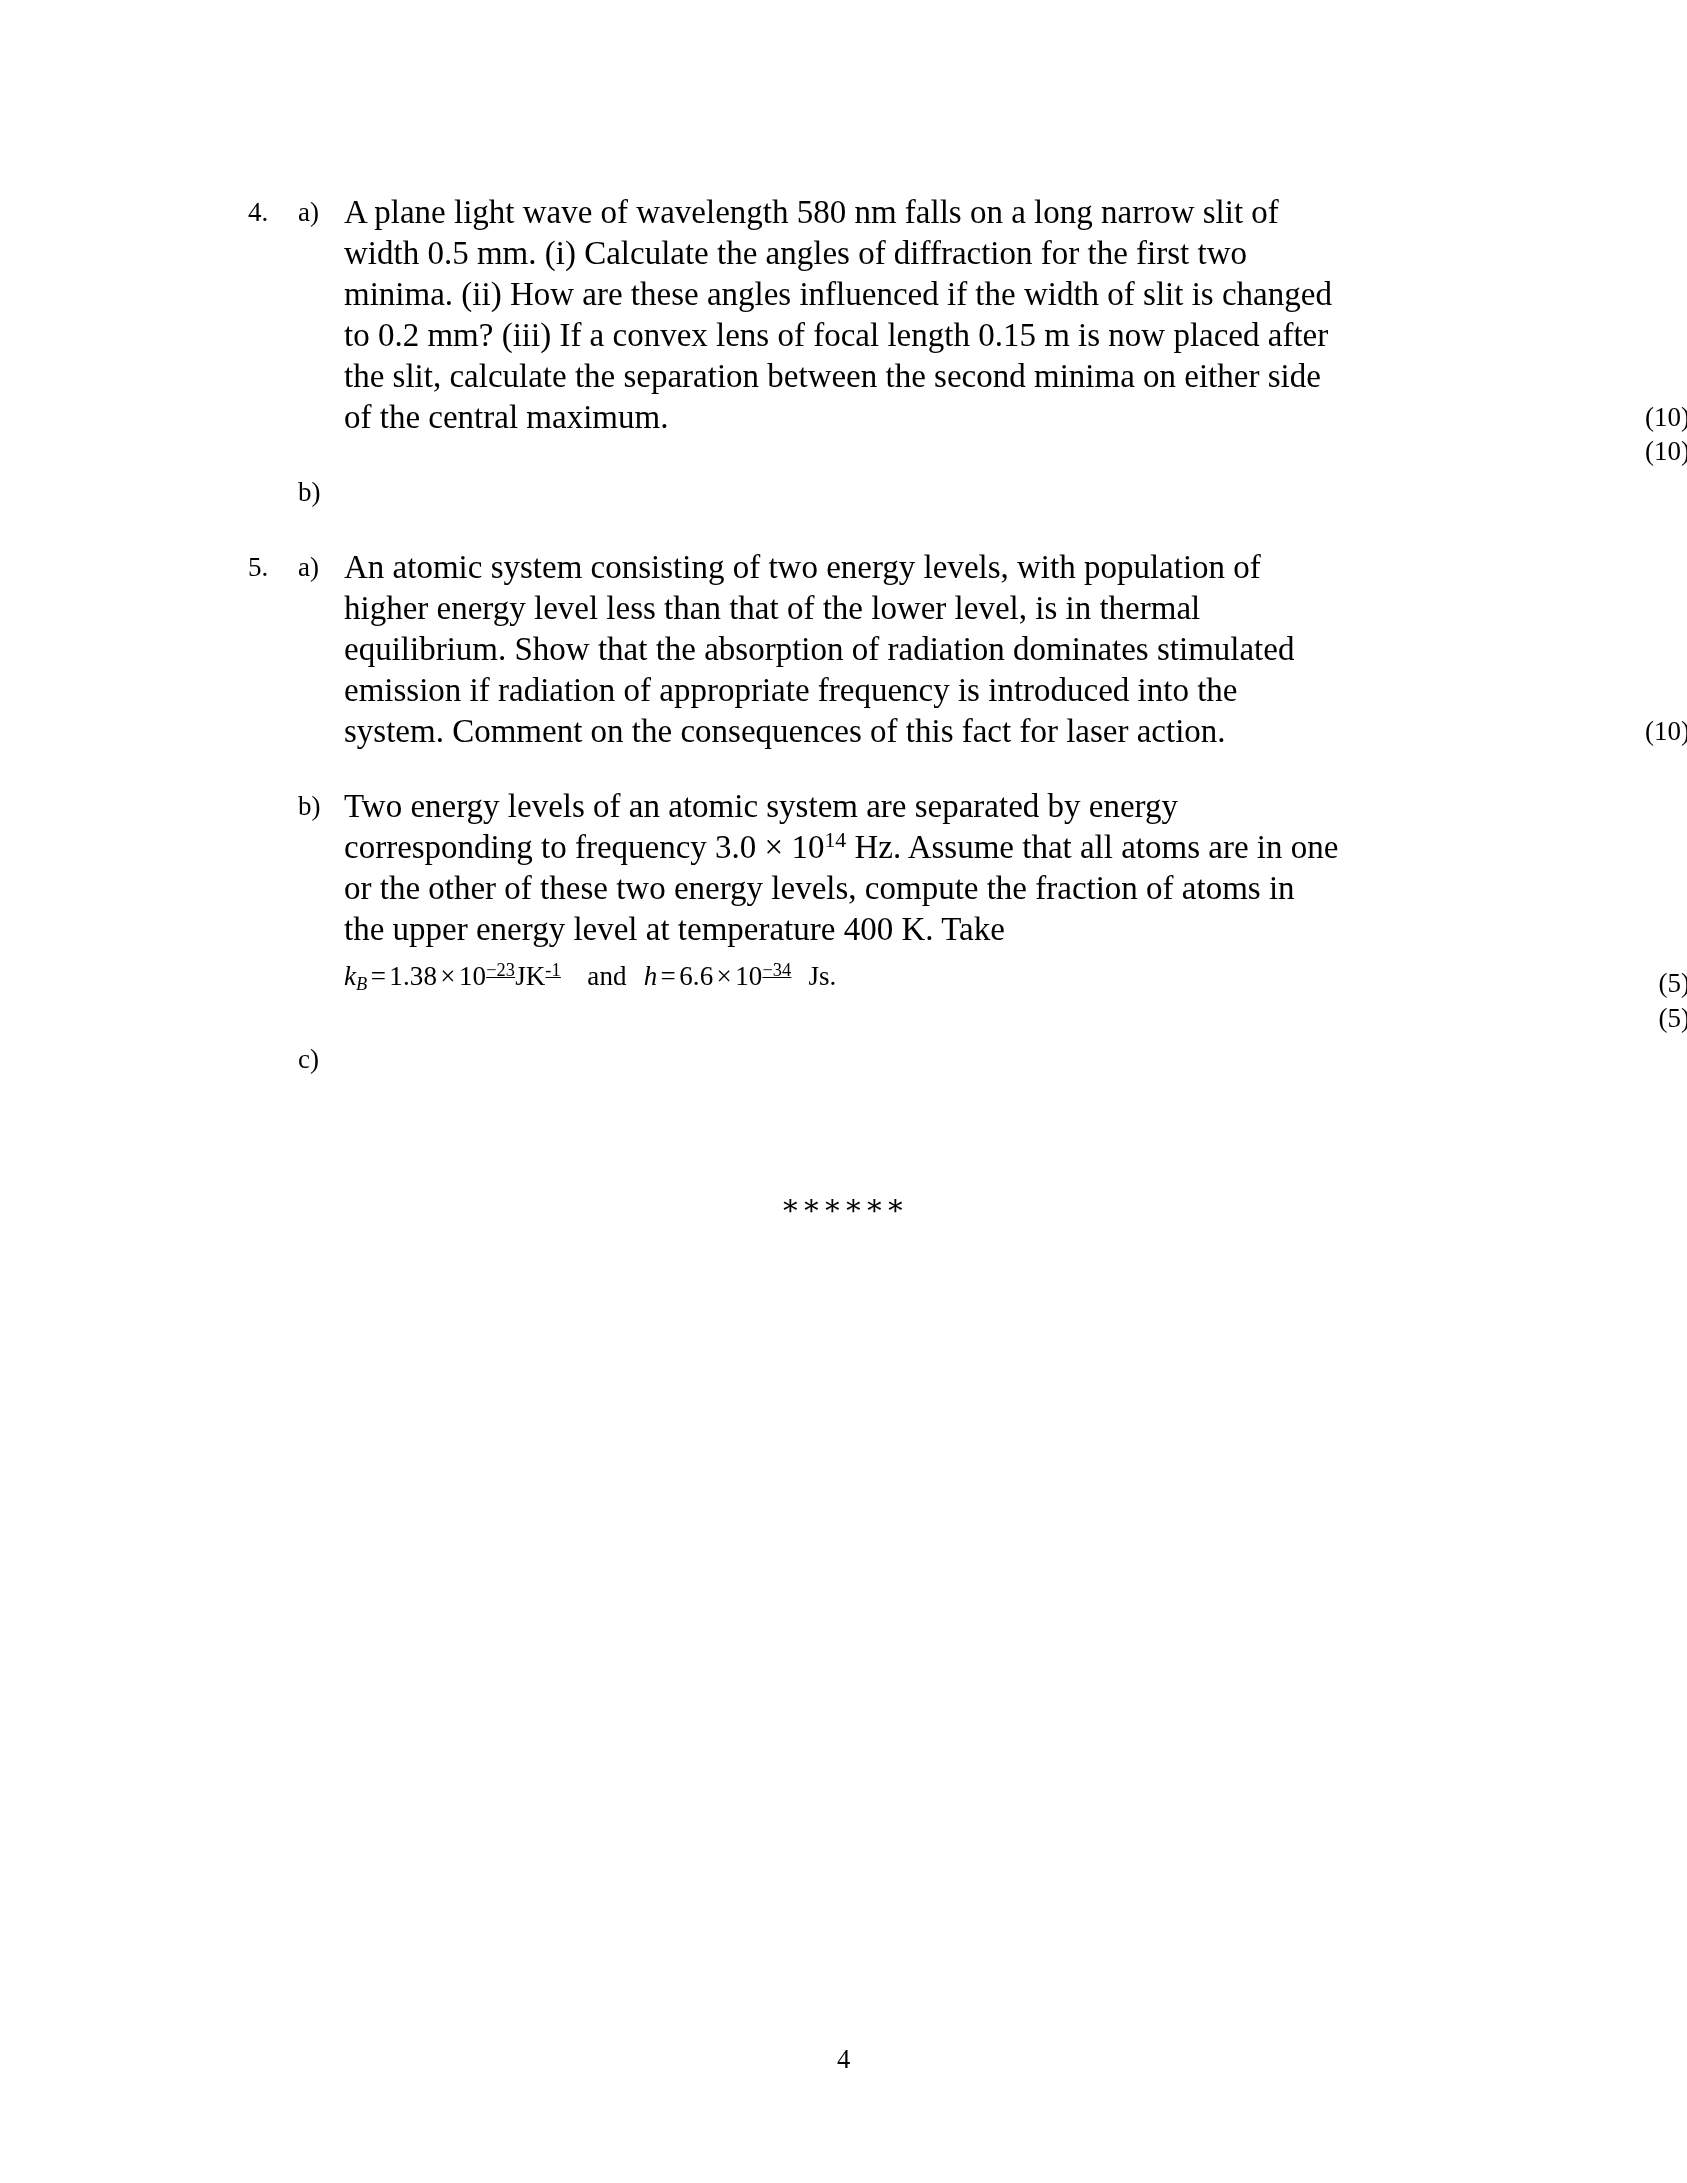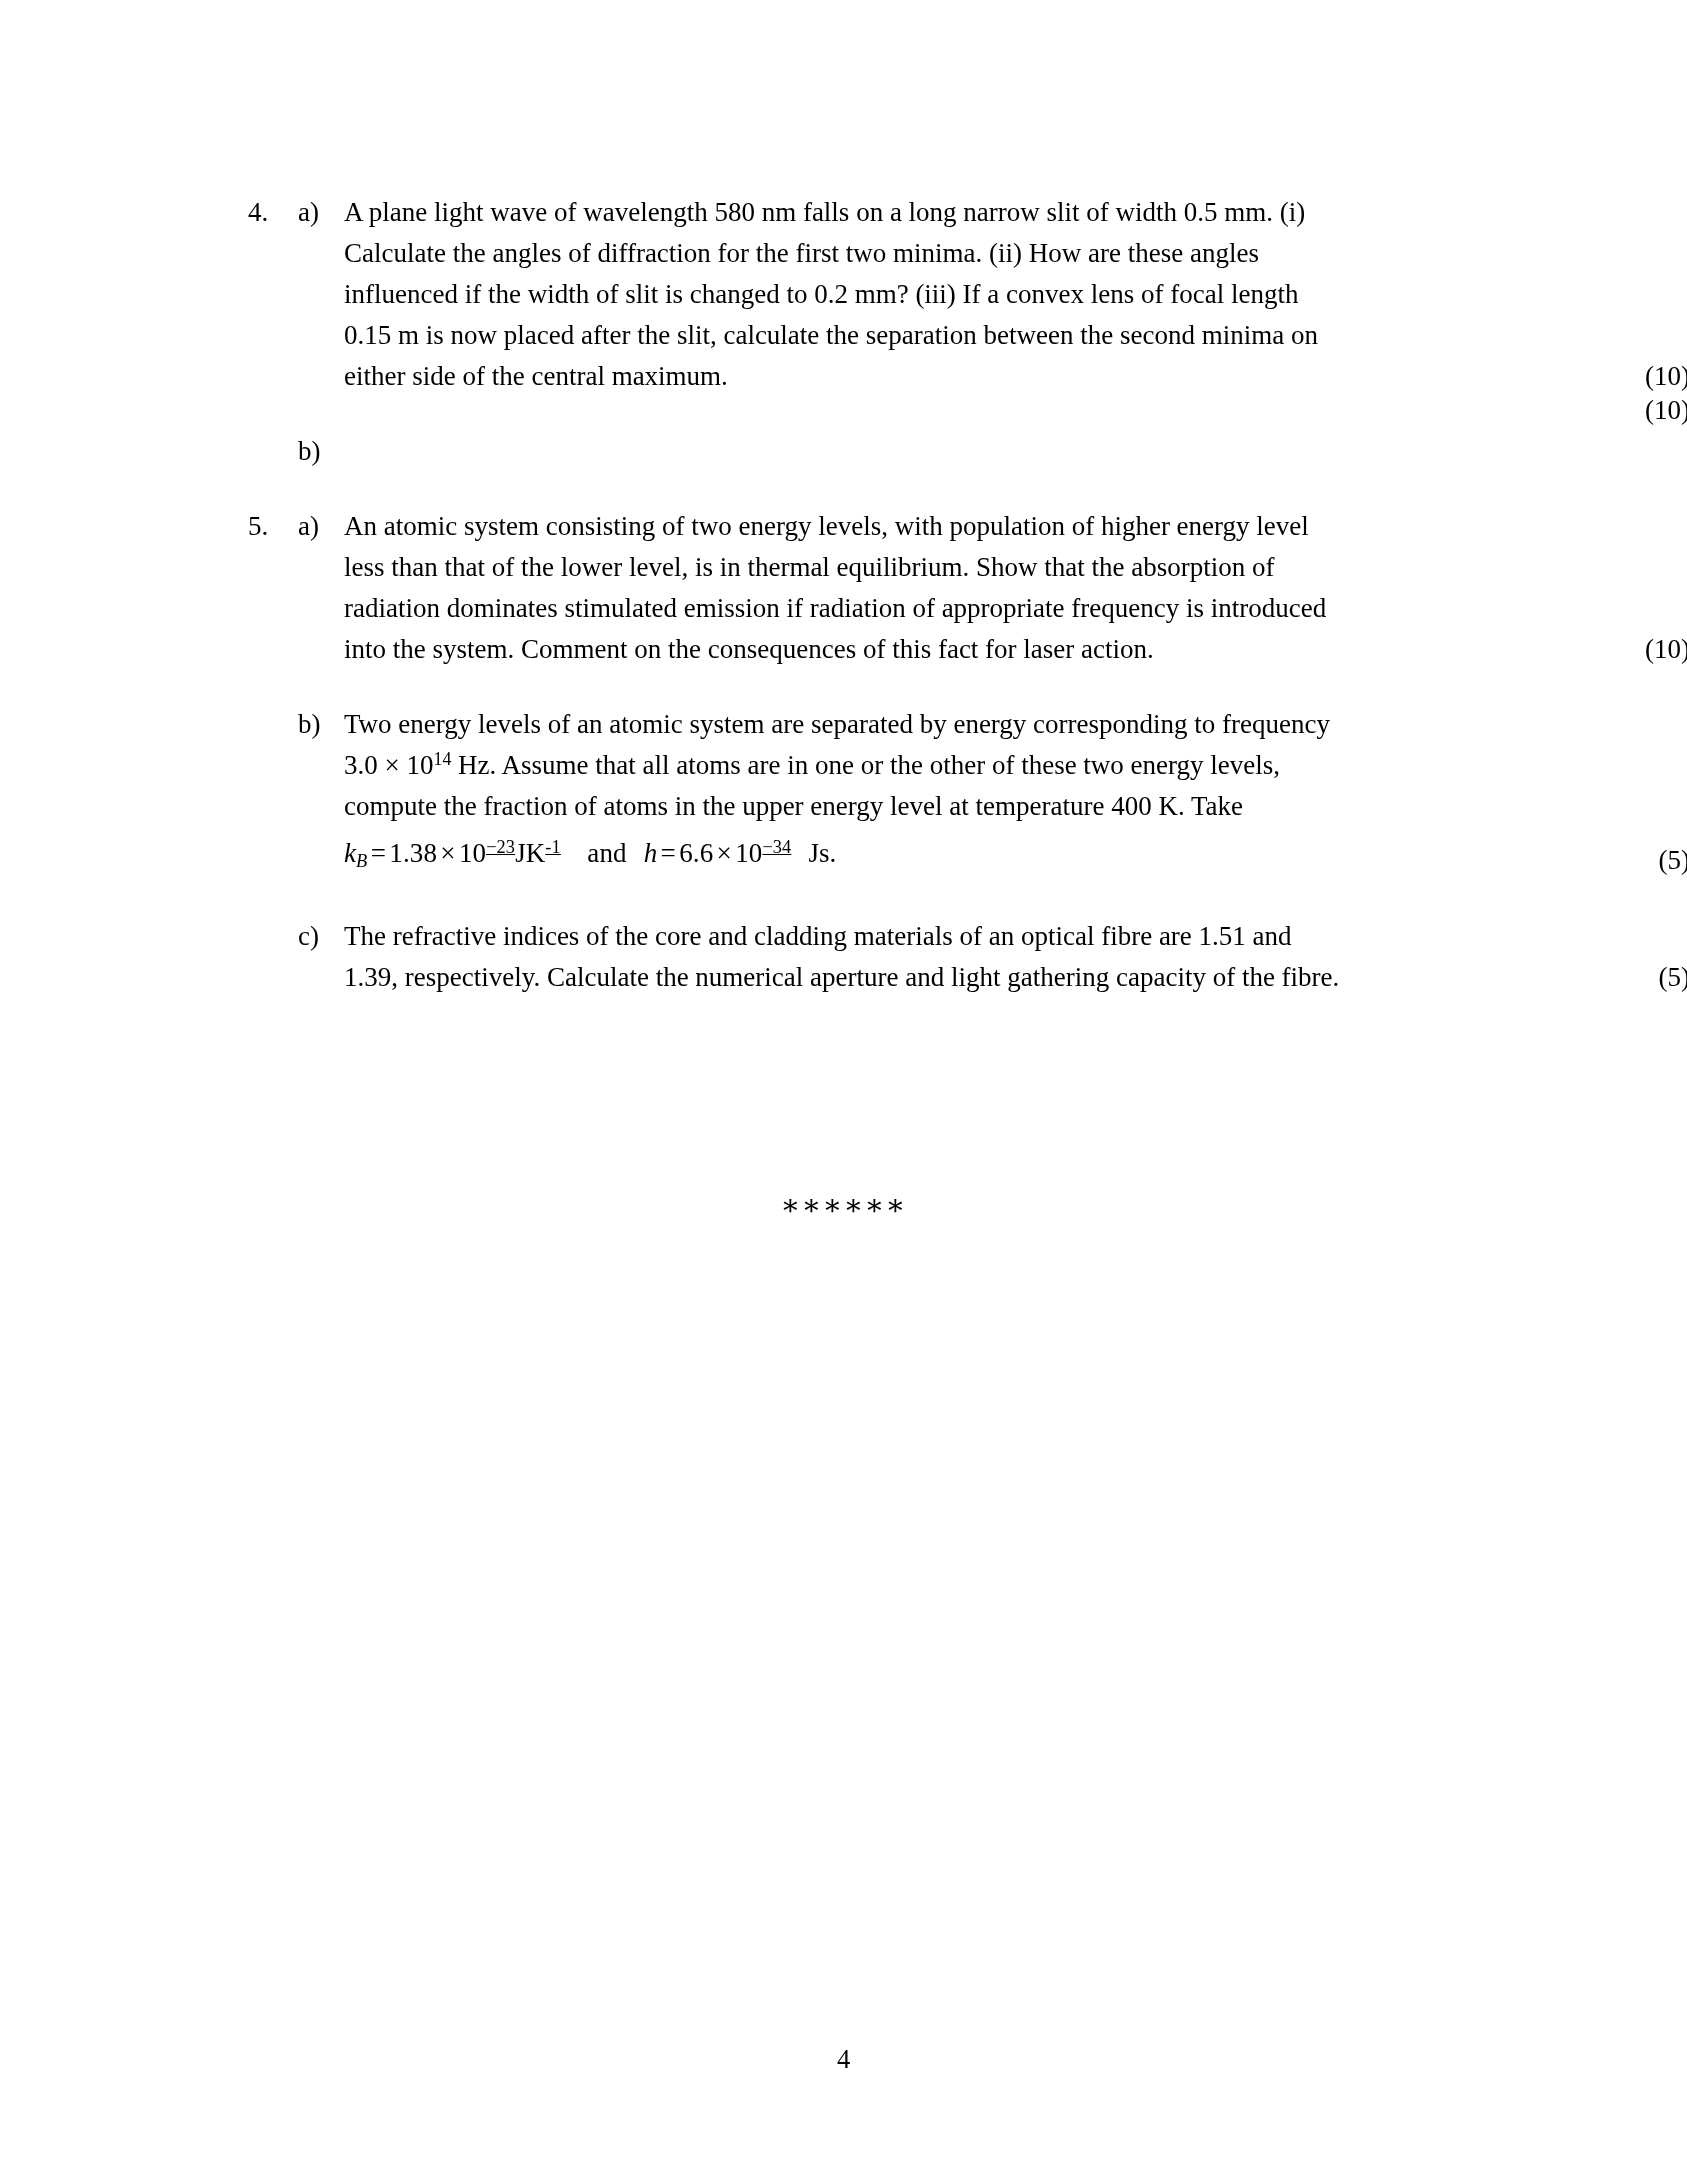--- a/index.html
+++ b/index.html
@@ -39,21 +39,21 @@
     width: 46px;
     flex: 0 0 46px;
     font-size: 27px;
     line-height: 41px;
   }
   .qbody {
     flex: 1 1 auto;
     position: relative;
   }
   .qtext {
-    font-size: 27px;
+    font-size: 33px;
     line-height: 41px;
     width: 999px;
     text-align: left;
     white-space: pre-line;
   }
   .marks {
     position: absolute;
     right: -159px;
     bottom: 0;
     width: 99px;
@@ -163,21 +163,20 @@
         <div class="mathline"><span class="mi">k</span><sub>B</sub><span class="op">=</span><span>1.38</span><span class="op">×</span><span>10</span><sup>−23</sup><span>JK</span><sup>-1</sup><span class="sp-wide"></span><span>and</span><span class="sp"></span><span class="mi">h</span><span class="op">=</span><span>6.6</span><span class="op">×</span><span>10</span><sup>−34</sup><span class="sp"></span><span>Js.</span></div>
 
         <div class="marks onformula">(5)</div>
       </div>
     </div>
 
     <div class="qblock gap-small">
       <div class="qnum"></div>
       <div class="qlet">c)</div>
       <div class="qbody">
-        <div class="qtext">The refractive indices of the core and cladding materials of an optical fibre are 1.51 and 1.39, respectively. Calculate the numerical aperture and light gathering capacity of the fibre.</div>
         <div class="marks">(5)</div>
       </div>
     </div>
 
   </div>
 
   <div class="stars">∗∗∗∗∗∗</div>
 
   <div class="folio">4</div>
 

